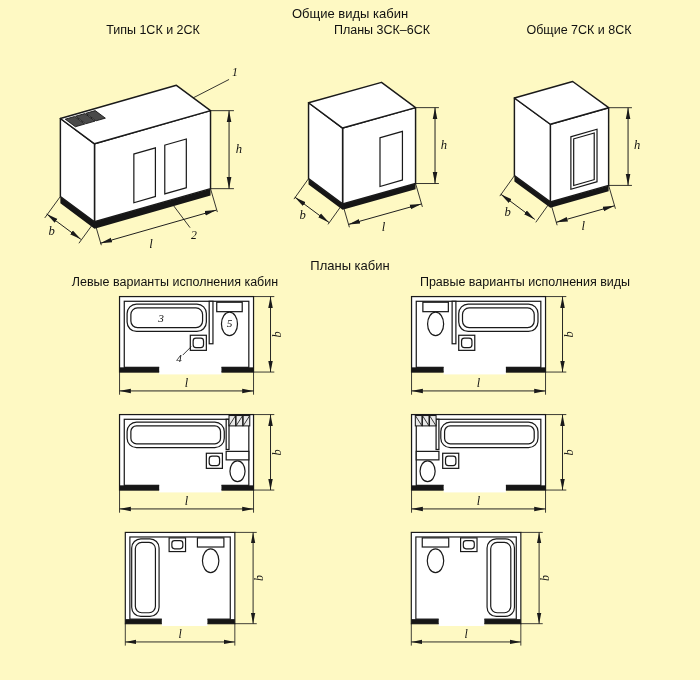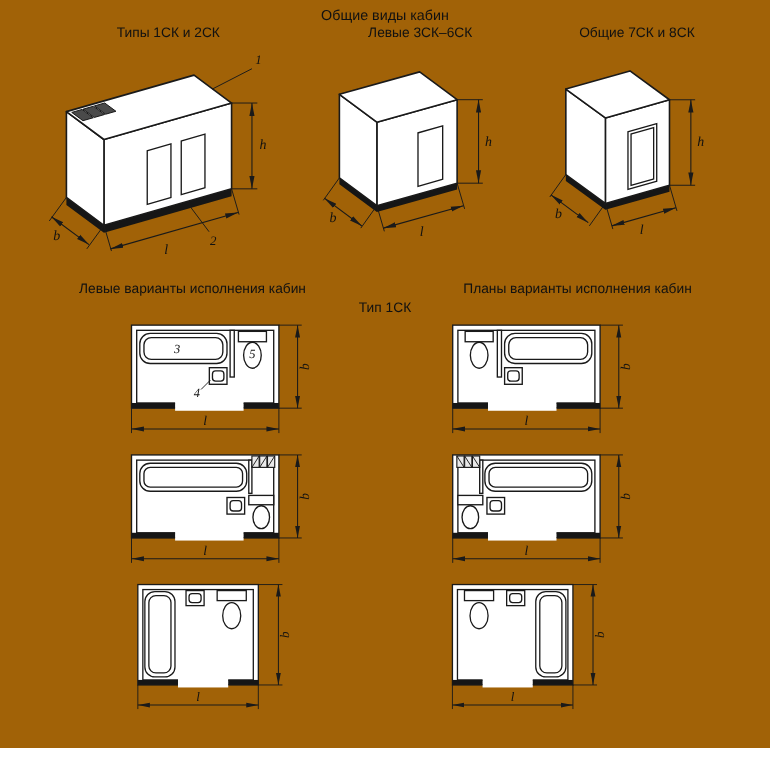--- a/index.html
+++ b/index.html
@@ -1,24 +1,24 @@
 <!DOCTYPE html>
 <html><head>
 <meta charset="utf-8">
 <style>
   *{box-sizing:border-box;margin:0;padding:0}
   html,body{background:#fff}
-  .page{width:700px;height:680px;background:#a16207;color:#111;
+  .page{width:700px;height:680px;background:#fef9c3;color:#111;
         font-family:"Liberation Sans",sans-serif;overflow:hidden;margin:0 auto;position:relative}
   .h-title{text-align:center;font-size:13px;padding-top:6px;color:#111}
   .iso-row{display:flex;justify-content:space-between;align-items:flex-start;padding:2px 36px 0}
   .iso-fig{display:flex;flex-direction:column;align-items:center}
-  .iso-fig .cap{font-size:12.5px;text-align:center;margin-bottom:2px}
+  .iso-fig .cap{font-size:12.5px;text-align:center;margin-bottom:19px}
   svg{display:block}
-  .variant-headers{display:flex;margin-top:16px}
+  .variant-headers{display:flex;margin-top:2px}
   .variant-headers div{flex:1;text-align:center;font-size:12.5px}
   .plan-row .type-label{text-align:center;font-size:12.5px;margin-top:4px;margin-bottom:1px}
   .plans{display:flex;justify-content:center;gap:108px}
   text.dim{font-style:italic;font-size:13px;font-family:"Liberation Serif",serif;fill:#111}
   text.co{font-style:italic;font-size:12px;font-family:"Liberation Serif",serif;fill:#111}
   .thin{stroke:#1a1a1a;stroke-width:0.9;fill:none}
   .dimln{stroke:#1a1a1a;stroke-width:1;fill:none}
   .face{fill:#fff;stroke:#1a1a1a;stroke-width:1.5;stroke-linejoin:round}
   .wall{fill:#fff;stroke:#1a1a1a;stroke-width:1.3}
   .blk{fill:#161616;stroke:none}
@@ -82,21 +82,21 @@
         <g>
           <line class="thin" x1="25" y1="144" x2="9" y2="166"></line>
           <line class="thin" x1="60" y1="170" x2="44" y2="192"></line>
           <line class="dimln" x1="11" y1="162" x2="46" y2="188" marker-start="url(#arr)" marker-end="url(#arr)"></line>
           <text class="dim" x="16" y="184" text-anchor="middle">b</text>
         </g>
       </svg>
     </div>
 
     <div class="iso-fig">
-      <div class="cap">Левые 3СК–6СК</div>
+      <div class="cap">Планы 3СК–6СК</div>
       <svg width="180" height="185" viewBox="0 0 185 190">
         <polygon class="blk" points="17,126 52,152 127,131 127,137 52,158 17,132"></polygon>
         <polygon class="face" points="52,152 127,131 127,53 52,74"></polygon>
         <polygon class="face" points="17,126 52,152 52,74 17,48"></polygon>
         <polygon class="face" points="52,74 127,53 92,27 17,48"></polygon>
         <g transform="matrix(0.961,-0.275,0,-1,52,152)">
           <rect class="fix" x="40" y="7" width="24" height="50"></rect>
         </g>
         <g>
           <line class="thin" x1="127" y1="53" x2="151" y2="53"></line>
@@ -145,28 +145,28 @@
         <g>
           <line class="thin" x1="21" y1="123" x2="6" y2="144"></line>
           <line class="thin" x1="58" y1="150" x2="43" y2="171"></line>
           <line class="dimln" x1="7" y1="142" x2="42" y2="168" marker-start="url(#arr)" marker-end="url(#arr)"></line>
           <text class="dim" x="14" y="164" text-anchor="middle">b</text>
         </g>
       </svg>
     </div>
   </div>
 
+  <div class="h-title" style="padding-top:2px">Планы кабин</div>
 
   <div class="variant-headers">
     <div>Левые варианты исполнения кабин</div>
-    <div>Планы варианты исполнения кабин</div>
+    <div>Правые варианты исполнения виды</div>
   </div>
 
   <section class="plan-row">
-    <div class="type-label">Тип 1СК</div>
     <div class="plans">
       <svg width="184" height="118" viewBox="0 0 195 125">
         <g id="p1s">
           <rect class="wall" x="8" y="8" width="142" height="80"></rect>
           <rect class="wall" x="13" y="13" width="132" height="70"></rect>
           <rect x="50" y="80.5" width="66" height="10" fill="#fff" stroke="none"></rect>
           <rect class="blk" x="8" y="83" width="42" height="5"></rect>
           <rect class="blk" x="116" y="83" width="34" height="5"></rect>
           <rect class="fix" x="103" y="13" width="4" height="45"></rect>
           <g>

